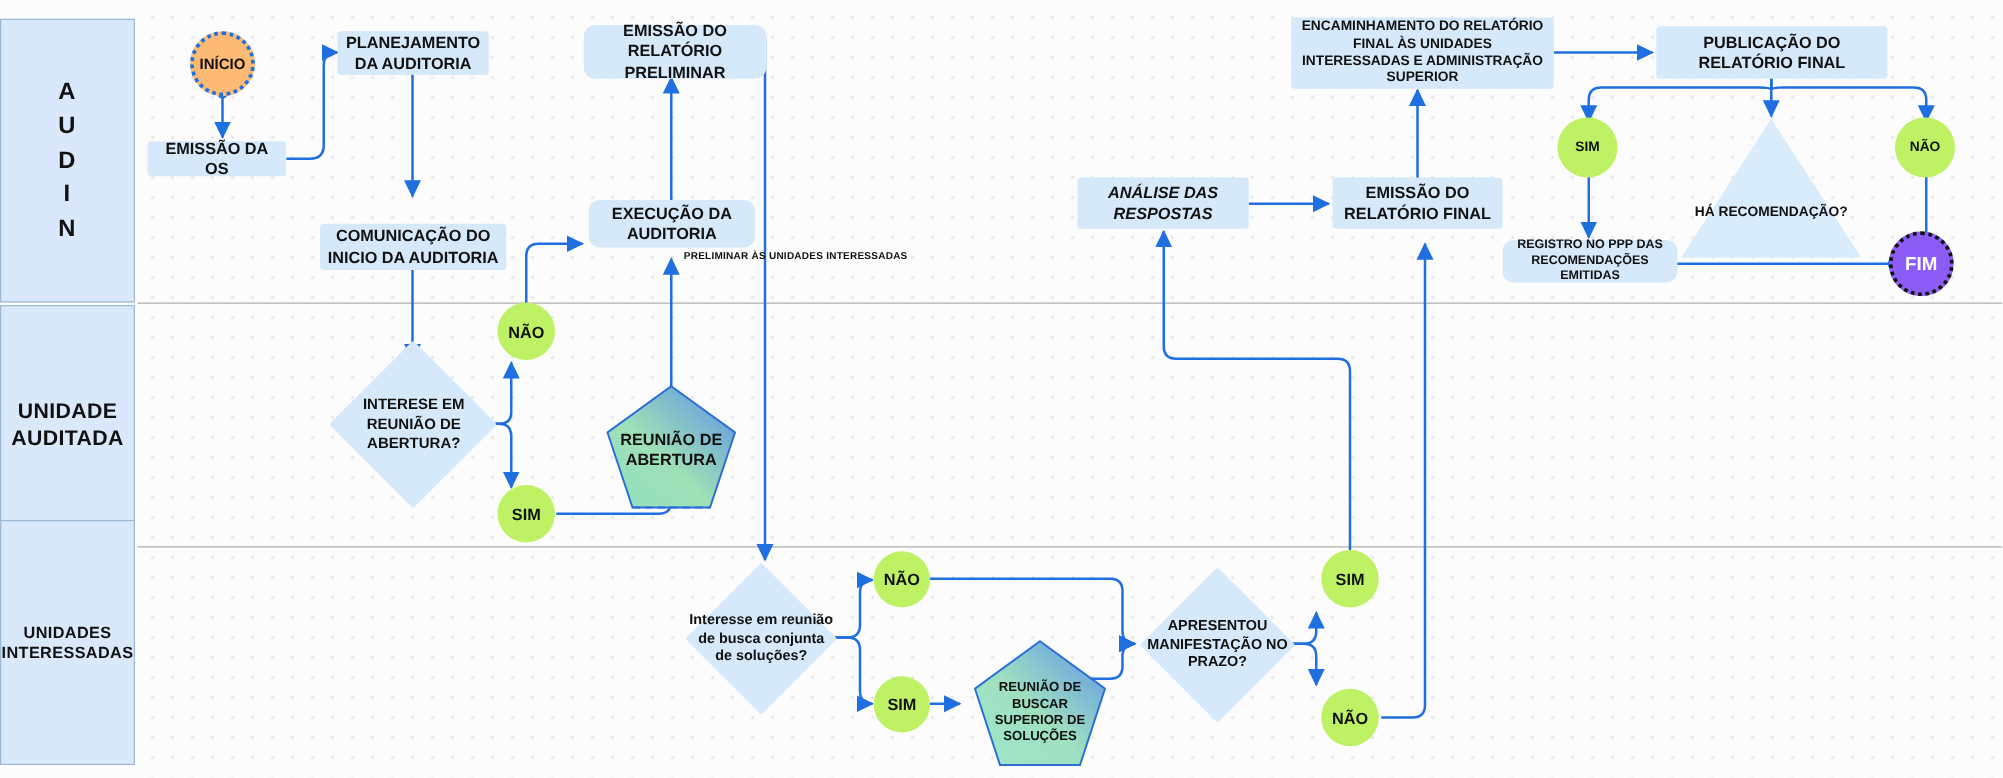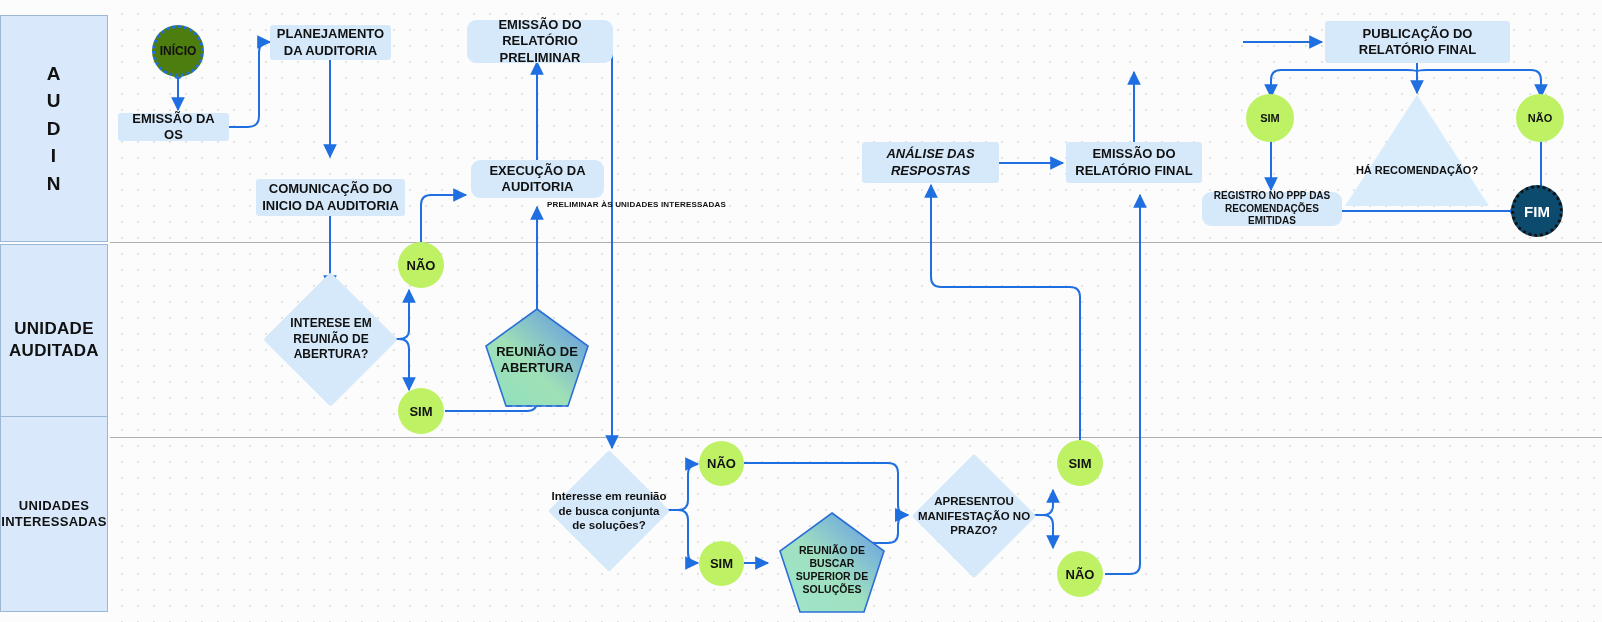--- a/index.html
+++ b/index.html
@@ -17,22 +17,22 @@
   #lane1 .lane-hdr-txt{font-size:17px;}
   #lane2 .lane-hdr-txt{font-size:13px;}
 
   svg#wires{position:absolute;left:0;top:0;width:1602px;height:622px;pointer-events:none;}
 
   .node{position:absolute;box-sizing:border-box;display:flex;align-items:center;justify-content:center;
         text-align:center;color:#111;font-weight:bold;}
   .box{background:#d6e9fb;border-radius:3px;font-size:13px;line-height:1.25;padding:4px 6px;}
   .box.soft{border-radius:9px;}
   .circle-lbl{background:#bef264;border-radius:50%;font-size:13px;}
-  .start{background:#4d7c0f;border:3px dotted #1f6fe0;border-radius:50%;font-size:12px;color:#111;}
-  .end{background:#0c4a6e;border:3px dotted #111;border-radius:50%;font-size:15px;color:#fff;}
+  .start{background:#fdba74;border:3px dotted #1f6fe0;border-radius:50%;font-size:12px;color:#111;}
+  .end{background:#8b5cf6;border:3px dotted #111;border-radius:50%;font-size:15px;color:#fff;}
   .diamond-wrap{position:absolute;}
   .diamond{position:absolute;left:0;top:0;width:100%;height:100%;background:#d6e9fb;
            transform:rotate(45deg);border-radius:2px;}
   .diamond-txt{position:absolute;left:0;top:0;width:100%;height:100%;display:flex;align-items:center;
                justify-content:center;text-align:center;font-weight:bold;font-size:12px;line-height:1.3;color:#111;}
   .pent-txt{position:absolute;left:0;top:0;width:100%;height:100%;display:flex;align-items:center;
             justify-content:center;text-align:center;font-weight:bold;color:#111;line-height:1.25;}
   .tri-txt{position:absolute;width:100%;text-align:center;font-weight:bold;font-size:11px;line-height:1.35;color:#111;}
   .edge-note{position:absolute;font-size:8px;font-weight:bold;color:#111;letter-spacing:.2px;white-space:nowrap;}
 </style>
@@ -186,20 +186,23 @@
   </div>
 
   <div class="node box" style="left:862px;top:142px;width:137px;height:41px;font-style:italic;">
     <span>ANÁLISE DAS RESPOSTAS</span>
   </div>
 
   <div class="node box" style="left:1066px;top:142px;width:136px;height:41px;">
     <span>EMISSÃO DO RELATÓRIO FINAL</span>
   </div>
 
+  <div class="node box" style="left:1033px;top:14px;width:210px;height:57px;font-size:11px;">
+    <span>ENCAMINHAMENTO DO RELATÓRIO FINAL ÀS UNIDADES INTERESSADAS E ADMINISTRAÇÃO SUPERIOR</span>
+  </div>
 
   <div class="node box" style="left:1325px;top:21px;width:185px;height:42px;">
     <span>PUBLICAÇÃO DO RELATÓRIO FINAL</span>
   </div>
 
   <div class="node box soft" style="left:1202px;top:192px;width:140px;height:34px;font-size:10px;">
     <span>REGISTRO NO PPP DAS RECOMENDAÇÕES EMITIDAS</span>
   </div>
 
   <div class="node end" style="left:1511px;top:185px;width:52px;height:52px;">

